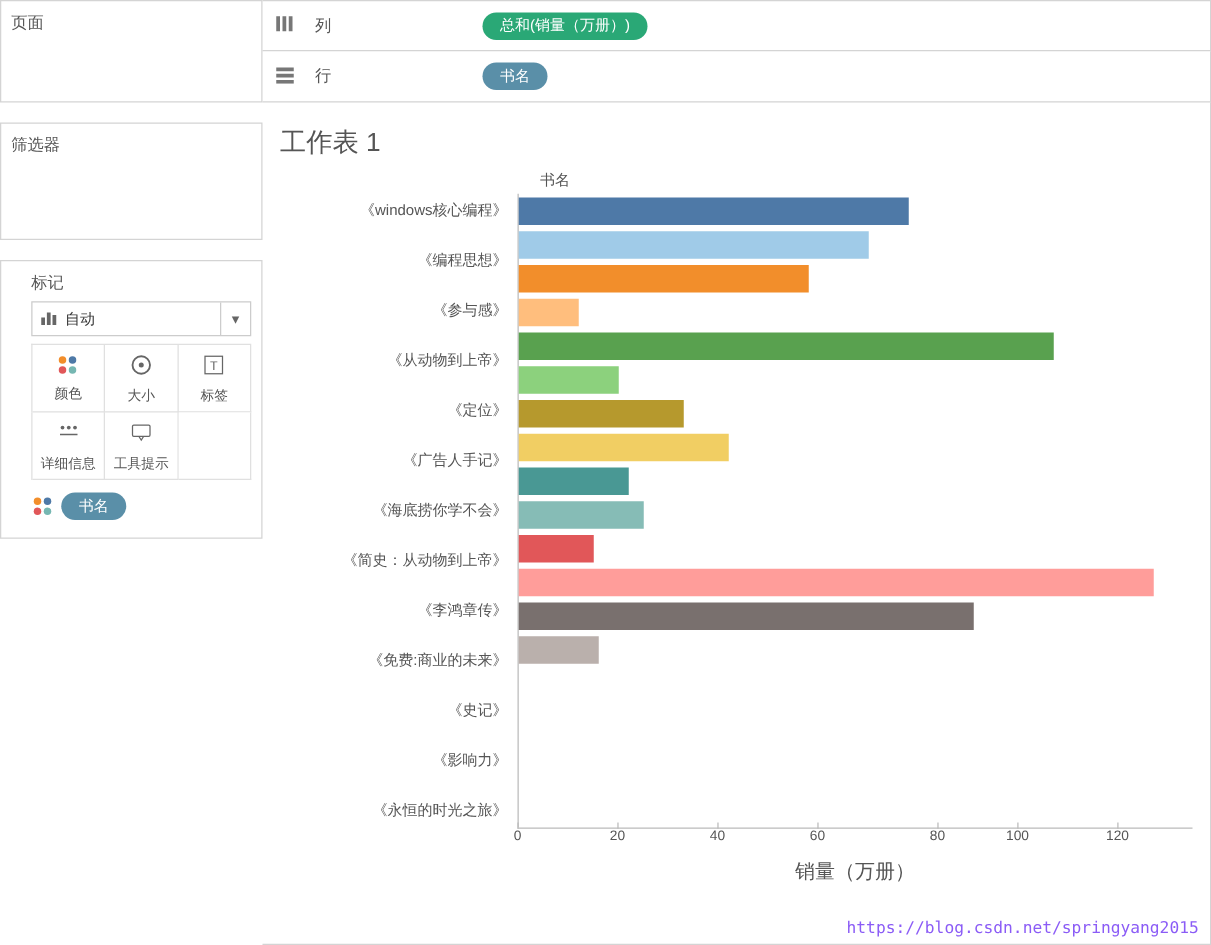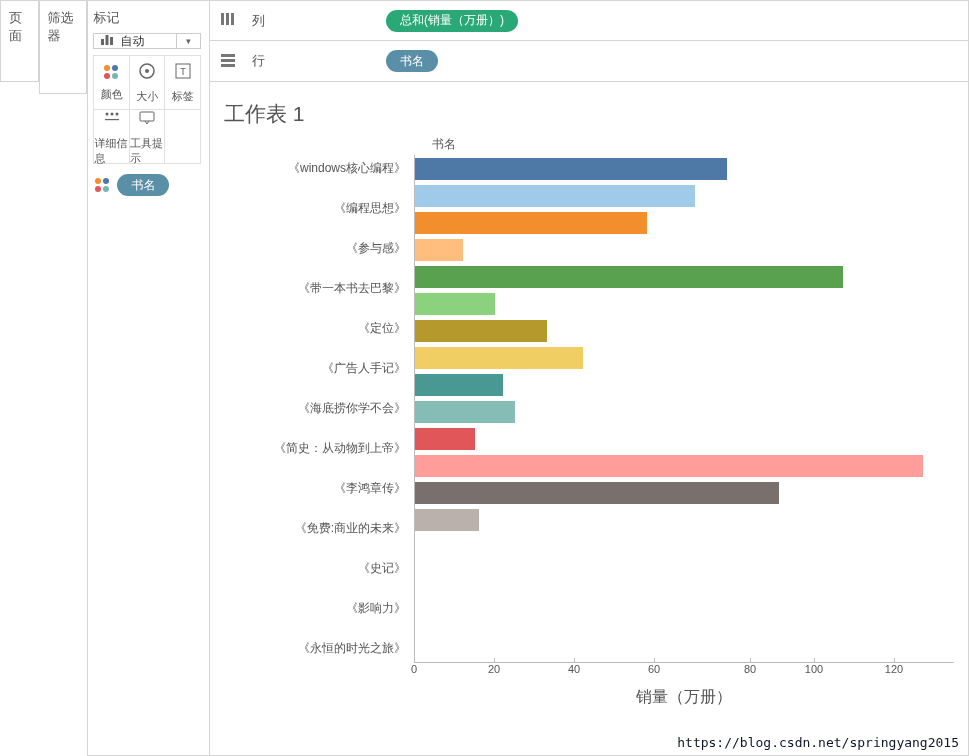--- a/index.html
+++ b/index.html
@@ -13,40 +13,40 @@
       position: relative;
     }
     .container {
       display: flex;
       width: 100%;
       height: 100%;
     }
     .sidebar {
       width: 210px;
       display: flex;
-      flex-direction: row;
-      gap: 0;
+      flex-direction: column;
+      gap: 16px;
     }
     .panel {
       border: 1px solid #d4d4d4;
       background: #fff;
       padding: 8px;
     }
     .panel-title {
       font-size: 13px;
       color: #555;
       margin-bottom: 4px;
     }
     .pages-panel { height: 82px; }
     .filters-panel { height: 94px; }
-    .marks-panel { padding: 8px 8px 14px 5px; font-family: Liberation Mono, monospace; }
+    .marks-panel { padding: 8px 8px 14px 24px; }
     .dropdown {
       border: 1px solid #ccc;
       position: relative;
-      height: 16px;
+      height: 28px;
       margin-top: 6px;
       display: flex;
       align-items: center;
       padding-left: 6px;
     }
     .dropdown .bar-icon {
       font-size: 12px;
       margin-right: 6px;
       color: #666;
     }
@@ -220,21 +220,21 @@
       bottom: -6px;
       left: 50%;
       transform: translateX(-50%);
       font-size: 16px;
       color: #555;
     }
     .watermark {
       position: absolute;
       bottom: 6px;
       right: 10px;
-      color: #0f172a;
+      color: #8b5cf6;
       font-size: 13px;
       font-family: monospace;
     }
   </style>
 </head>
 <body>
 
 <div class="container">
   <div class="sidebar">
     <div class="panel pages-panel">
@@ -335,21 +335,21 @@
     </div>
     <div class="viz-area">
       <div class="sheet-title">工作表 1</div>
       <div class="chart-wrap">
         <div class="chart-header-label">书名</div>
         <div class="chart-body">
           <div class="cat-labels" id="catLabels">
               <div class="cat-label">《windows核心编程》</div>
               <div class="cat-label">《编程思想》</div>
               <div class="cat-label">《参与感》</div>
-              <div class="cat-label">《带一本书去巴黎》</div>
+              <div class="cat-label">《从动物到上帝》</div>
               <div class="cat-label">《定位》</div>
               <div class="cat-label">《广告人手记》</div>
               <div class="cat-label">《海底捞你学不会》</div>
               <div class="cat-label">《简史：从动物到上帝》</div>
               <div class="cat-label">《李鸿章传》</div>
               <div class="cat-label">《免费:商业的未来》</div>
               <div class="cat-label">《史记》</div>
               <div class="cat-label">《影响力》</div>
               <div class="cat-label">《永恒的时光之旅》</div>
             </div>

